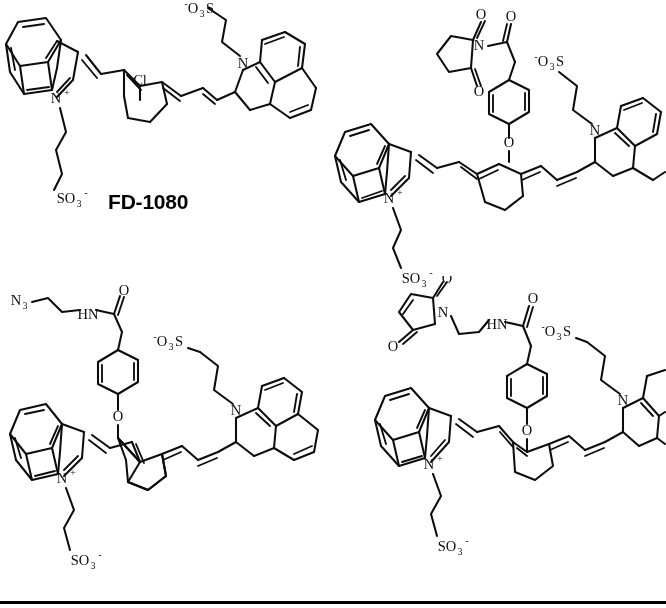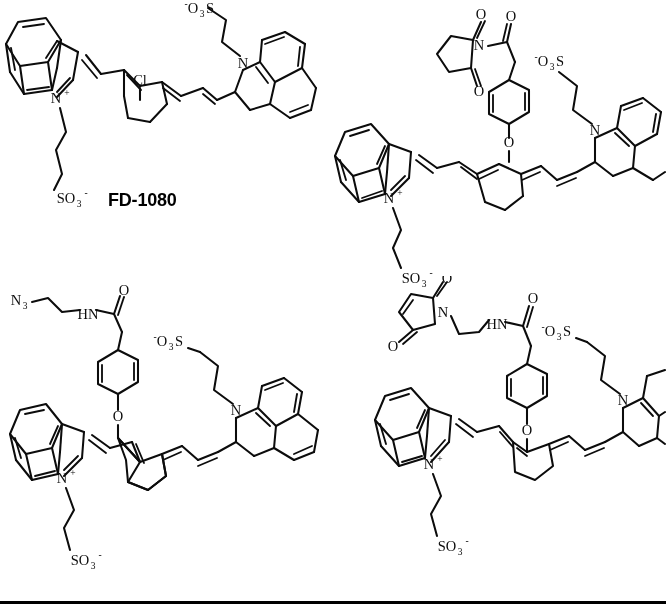--- a/index.html
+++ b/index.html
@@ -25,21 +25,21 @@
     font-size:14.5px;fill:#0c0c0c;
     text-anchor:middle;dominant-baseline:middle;
   }
   .struct .atom-sub{font-size:9.5px;}
   .struct .atom-sup{font-size:9.5px;}
 
   .cmpd-label{
     position:absolute;
     font-family:"Liberation Sans", sans-serif;
     font-weight:bold;
-    font-size:18px;
+    font-size:21px;
     color:#000000;
     letter-spacing:-0.2px;
     white-space:nowrap;
   }
 
   #label-fd1080     {left:108px; top:190px;}
 
   #bottom-rule{
     position:absolute;left:0;top:601px;width:666px;height:3px;
     background:#000000;

